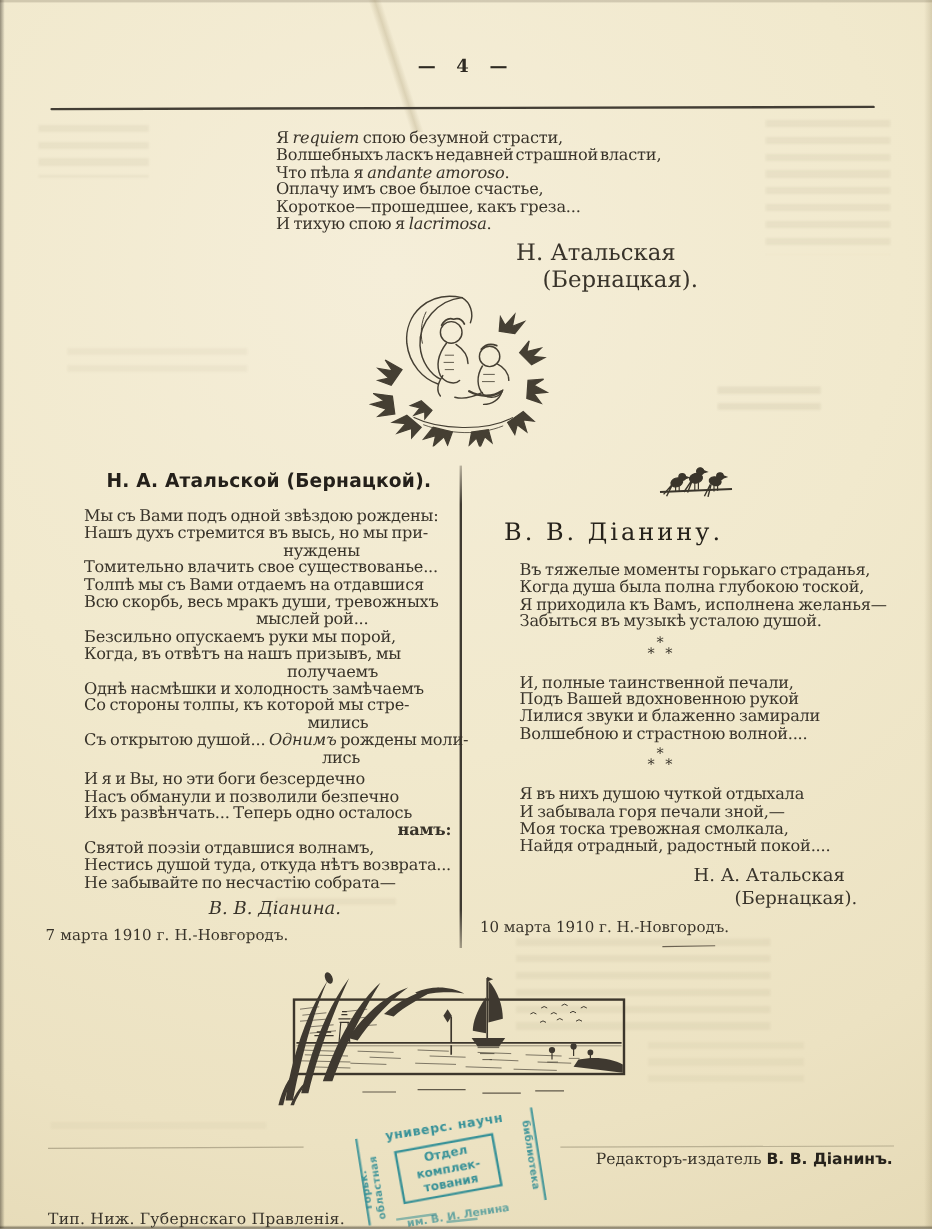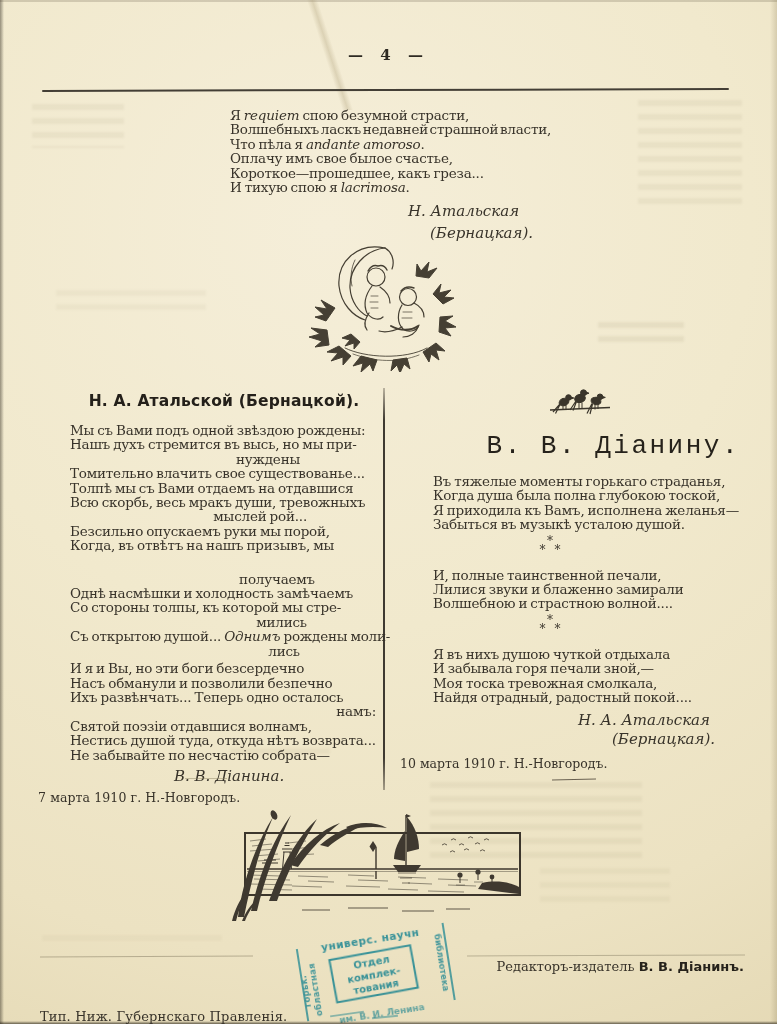--- a/index.html
+++ b/index.html
@@ -28,45 +28,45 @@
   .page-number{position:absolute;top:46px;left:0;width:100%;text-align:center;
     font-size:15px;font-weight:bold;letter-spacing:6px;color:#2e2a22;}
   .top-rule{position:absolute;left:42px;top:89px;width:687px;height:2px;background:#433e35;
     transform:rotate(-0.15deg);border-radius:1px;}
   
   .poemline{font-size:13.5px;line-height:14.4px;letter-spacing:-0.2px;word-spacing:-1px;white-space:nowrap;}
   .lat{font-style:italic;}
   .em-word{font-style:italic;}
   
   .top-poem{position:absolute;left:230px;top:108px;}
-  .header-signature{position:absolute;left:408px;top:200px;font-style:italic;font-size:15px;line-height:22px;}
+  .header-signature{position:absolute;left:430px;top:200px;font-size:19px;line-height:22px;}
   .header-signature .sig2{padding-left:22px;}
   
   .putti{position:absolute;left:305px;top:238px;}
   .columns-divider{position:absolute;left:383px;top:388px;width:2px;height:402px;
     background:linear-gradient(to bottom, rgba(55,48,38,.3), #3f3a31 8%, #3f3a31 92%, rgba(55,48,38,.4));}
   
   .col-left{position:absolute;left:70px;top:391px;width:308px;}
   .col-left .heading{font-family:"DejaVu Sans", sans-serif;font-weight:bold;font-size:16px;
     letter-spacing:.2px;text-align:center;color:#24201a;transform:scaleX(.97);}
   .col-left .poem{margin-top:13px;}
   .cont{text-align:right;}
-  .pr78{padding-right:78px;} .pr71{padding-right:71px;} .pr63{padding-right:63px;margin-top:19px;} .pr2{padding-right:2px;}
+  .pr78{padding-right:78px;} .pr71{padding-right:71px;} .pr63{padding-right:63px;} .pr2{padding-right:2px;font-weight:bold;}
   .gap-top{margin-top:3px;}
   .col-left .signature{margin-top:5px;padding-left:104px;font-style:italic;font-size:15px;}
   .col-left .date{margin-top:5px;margin-left:-32px;font-size:12.5px;letter-spacing:.1px;}
   
   .col-right{position:absolute;left:420px;top:378px;width:320px;}
   .birds{display:block;margin:0 auto;}
-  .col-right .heading{margin-top:7px;text-align:right;font-size:26px;letter-spacing:2.5px;
-    color:#26221b;font-weight:500;font-family:Liberation Mono, monospace;}
+  .col-right .heading{margin-top:7px;text-align:left;font-size:20px;letter-spacing:2.5px;
+    color:#26221b;font-weight:500;}
   .stanza{margin-top:13px;padding-left:13px;}
   .asterism{width:60px;margin:5px 0 0 100px;text-align:center;font-size:12px;line-height:9px;color:#3a352c;}
   .asterism .two{word-spacing:5px;}
-  .col-right .signature{margin-top:7px;font-style:italic;font-size:15px;line-height:19px;}
+  .col-right .signature{margin-top:7px;font-size:15px;line-height:19px;}
   .col-right .sig1{padding-left:158px;} .col-right .sig2{padding-left:192px;}
   .col-right .date{margin-top:7px;margin-left:-20px;font-size:12.5px;}
   .end-rule{width:44px;height:1px;background:#6b6252;margin:8px 0 0 132px;transform:rotate(-1deg);}
   .faint-rule{position:absolute;left:185px;top:778px;width:42px;height:1px;background:#8a8060;opacity:.45;}
   
   .seascape{position:absolute;left:228px;top:803px;}
   
   .footer-rule-left{position:absolute;left:40px;top:956px;width:213px;height:1px;background:#8a8268;opacity:.55;transform:rotate(-.3deg);}
   .footer-rule-right{position:absolute;left:467px;top:955px;width:278px;height:1px;background:#8a8268;opacity:.5;transform:rotate(-.2deg);}
   .footer-left{position:absolute;left:40px;top:1009px;font-size:13px;letter-spacing:.2px;}
@@ -225,20 +225,21 @@
       <div class="poemline">Когда душа была полна глубокою  тоской,</div>
       <div class="poemline">Я приходила къ Вамъ, исполнена желанья—</div>
       <div class="poemline">Забыться въ музыкѣ усталою душой.</div>
     </div>
     <div class="asterism">
       <div>*</div>
       <div class="two">* *</div>
     </div>
     <div class="stanza">
       <div class="poemline">И, полные таинственной печали,</div>
+      <div class="poemline">Подъ Вашей вдохновенною рукой</div>
       <div class="poemline">Лилися звуки и блаженно замирали</div>
       <div class="poemline">Волшебною и страстною волной....</div>
     </div>
     <div class="asterism">
       <div>*</div>
       <div class="two">* *</div>
     </div>
     <div class="stanza">
       <div class="poemline">Я въ нихъ душою чуткой отдыхала</div>
       <div class="poemline">И забывала горя печали зной,—</div>

